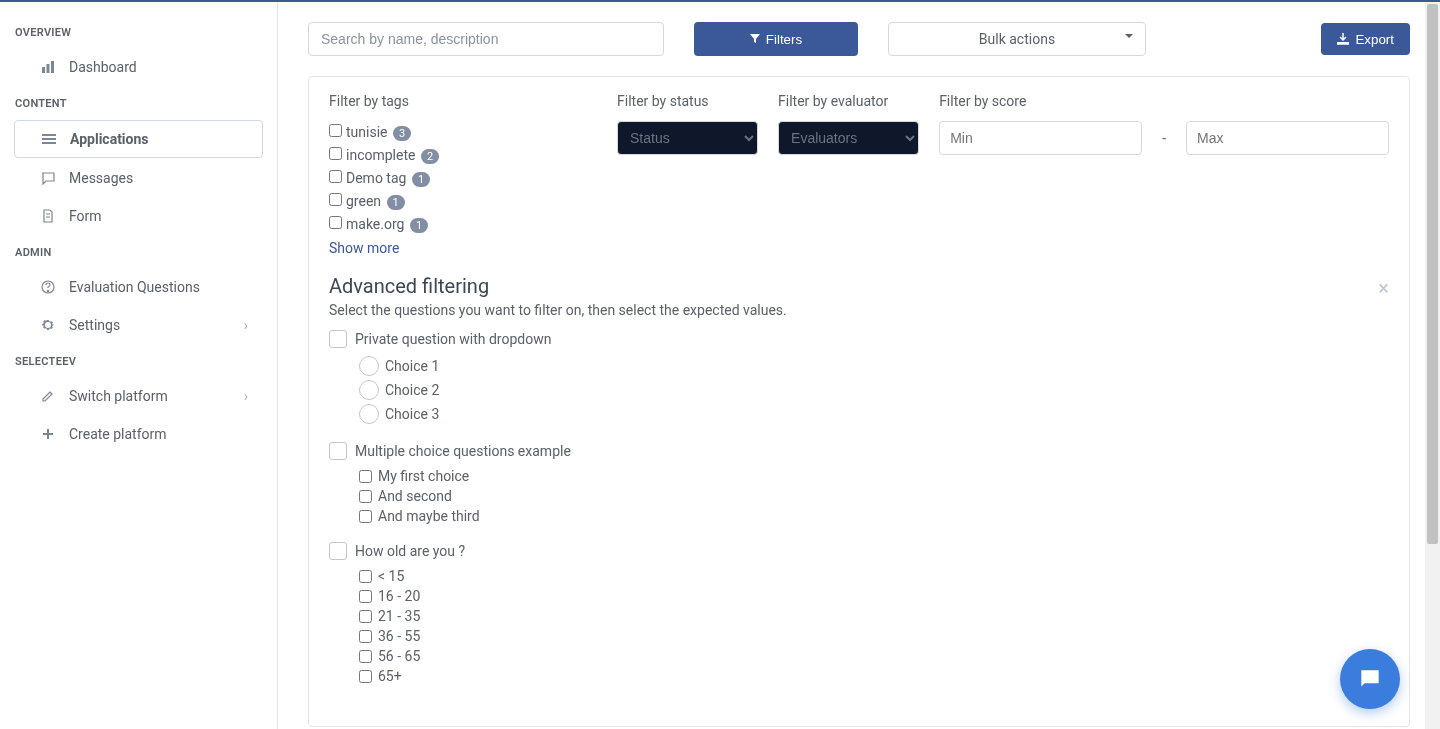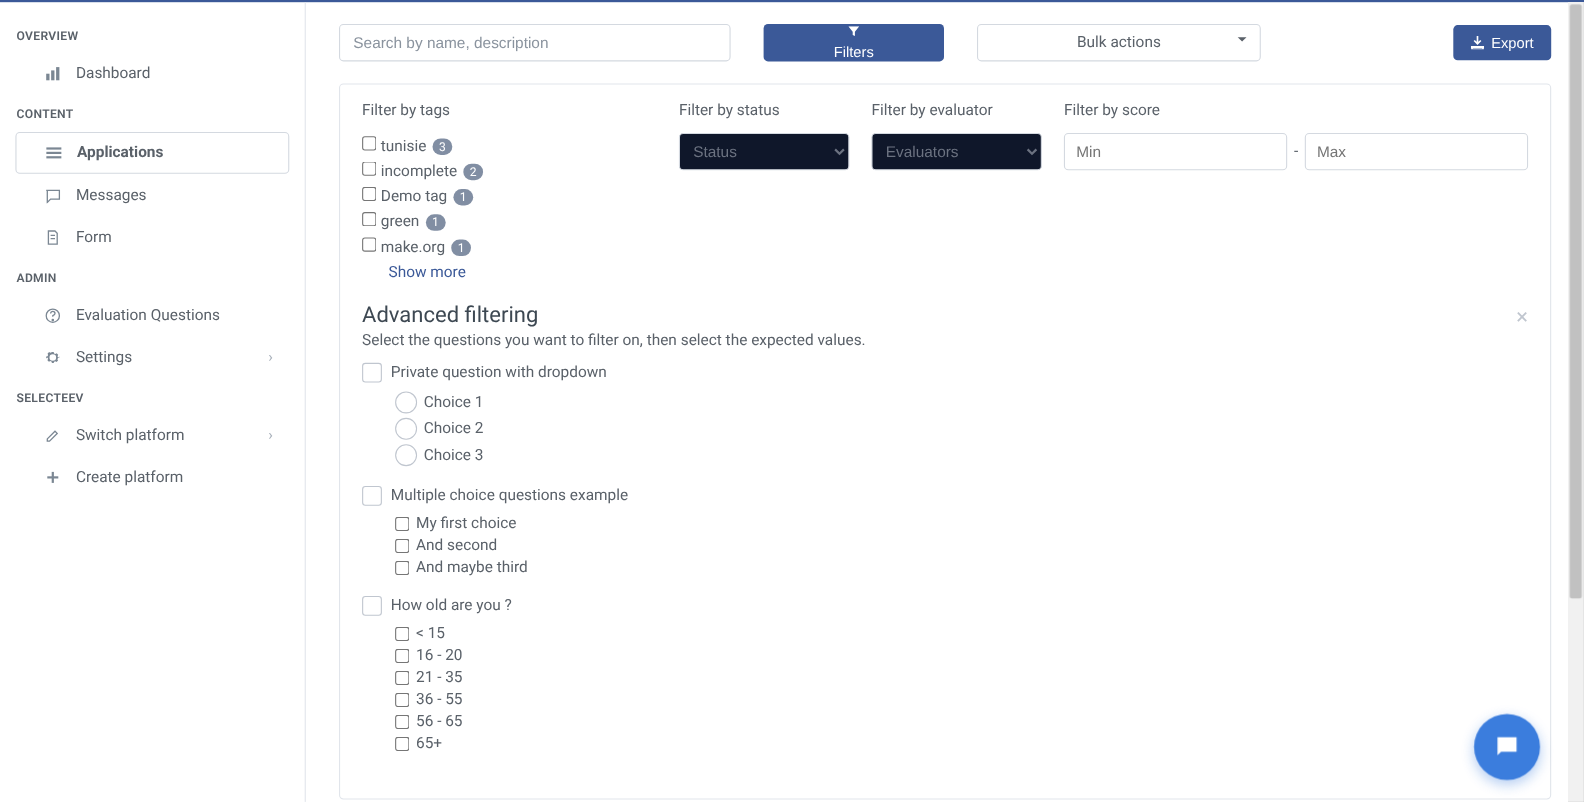--- a/index.html
+++ b/index.html
@@ -49,21 +49,21 @@
   position: relative;
 }
 .toolbar { display: flex; gap: 30px; align-items: center; margin-bottom: 20px; }
 .search {
   width: 356px; height: 34px; border: 1px solid #d4d9e0; border-radius: 4px;
   padding: 0 12px; font-size: 14px; color:#5a6169;
 }
 .search::placeholder { color:#8a939e; }
 .btn-filters {
   background:#3b5998; color:#fff; border:none; border-radius:4px;
-  width:164px; height:34px; display:inline-flex; align-items:center; justify-content:center; gap:6px; cursor:pointer;flex-direction:column;
+  width:164px; height:34px; display:inline-flex; align-items:center; justify-content:center; gap:6px; cursor:pointer;
 }
 .bulk {
   width:258px; height:34px; border:1px solid #d4d9e0; border-radius:4px;
   display:flex; align-items:center; justify-content:center; position:relative; cursor:pointer;
   color:#5a6169;
 }
 .bulk .caret { position:absolute; right:12px; top:11px; border:4px solid transparent; border-top-color:#5a6169; }
 .btn-export {
   background:#3b5998; color:#fff; border:none; border-radius:4px;
   padding:0 16px; height:32px; display:inline-flex; align-items:center; gap:6px; cursor:pointer;
@@ -72,26 +72,26 @@
 .panel {
   border:1px solid #e1e5eb; border-radius:4px; padding:16px 20px 24px;
 }
 .filter-row { display:flex; gap:20px; }
 .filter-col { flex:1; }
 .filter-col.tags { flex:0 0 268px; }
 .filter-col h4 { text-align:left; font-weight:400; font-size:14px; color:#5a6169; margin-bottom:12px;}
 .tag-list label { display:block; font-size:14px; padding:3px 0; }
 .tag-list input { margin-right:4px; }
 .badge { display:inline-block; background:#818ea3; color:#fff; border-radius:10px; font-size:11px; padding:1px 6px; margin-left:2px; }
-.show-more { color:#3b5998; cursor:pointer; font-size:14px; margin-top:4px; display:inline-block;margin-left:24px;}
+.show-more { color:#3b5998; cursor:pointer; font-size:14px; margin-top:4px; display:inline-block;}
 .select {
   width:100%; height:34px; border:1px solid #d4d9e0; border-radius:4px; padding:0 8px;
   background:#0f172a; color:#6b7280; font-size:14px;
 }
-.score-row { display:flex; align-items:center; gap:6px;justify-content:space-between; }
+.score-row { display:flex; align-items:center; gap:20px;justify-content:space-between; }
 .score-row input { flex:1; height:34px; border:1px solid #d4d9e0; border-radius:4px; padding:0 10px; font-size:14px;}
 .adv { margin-top:18px; position:relative;}
 .adv h3 { font-weight:400; font-size:20px; color:#3d4852; margin-bottom:4px;}
 .adv p { font-size:14px; color:#5a6169; margin-bottom:12px;}
 .close-x { position:absolute; right:0; top:2px; color:#c0c6cf; font-size:20px; cursor:pointer;}
 .q-block { margin-bottom:16px; }
 .q-head { display:flex; align-items:center; gap:8px; margin-bottom:6px;}
 .bigcheck {
   width:18px; height:18px; border:1px solid #c0c6cf; border-radius:3px; display:inline-block; cursor:pointer;
 }

